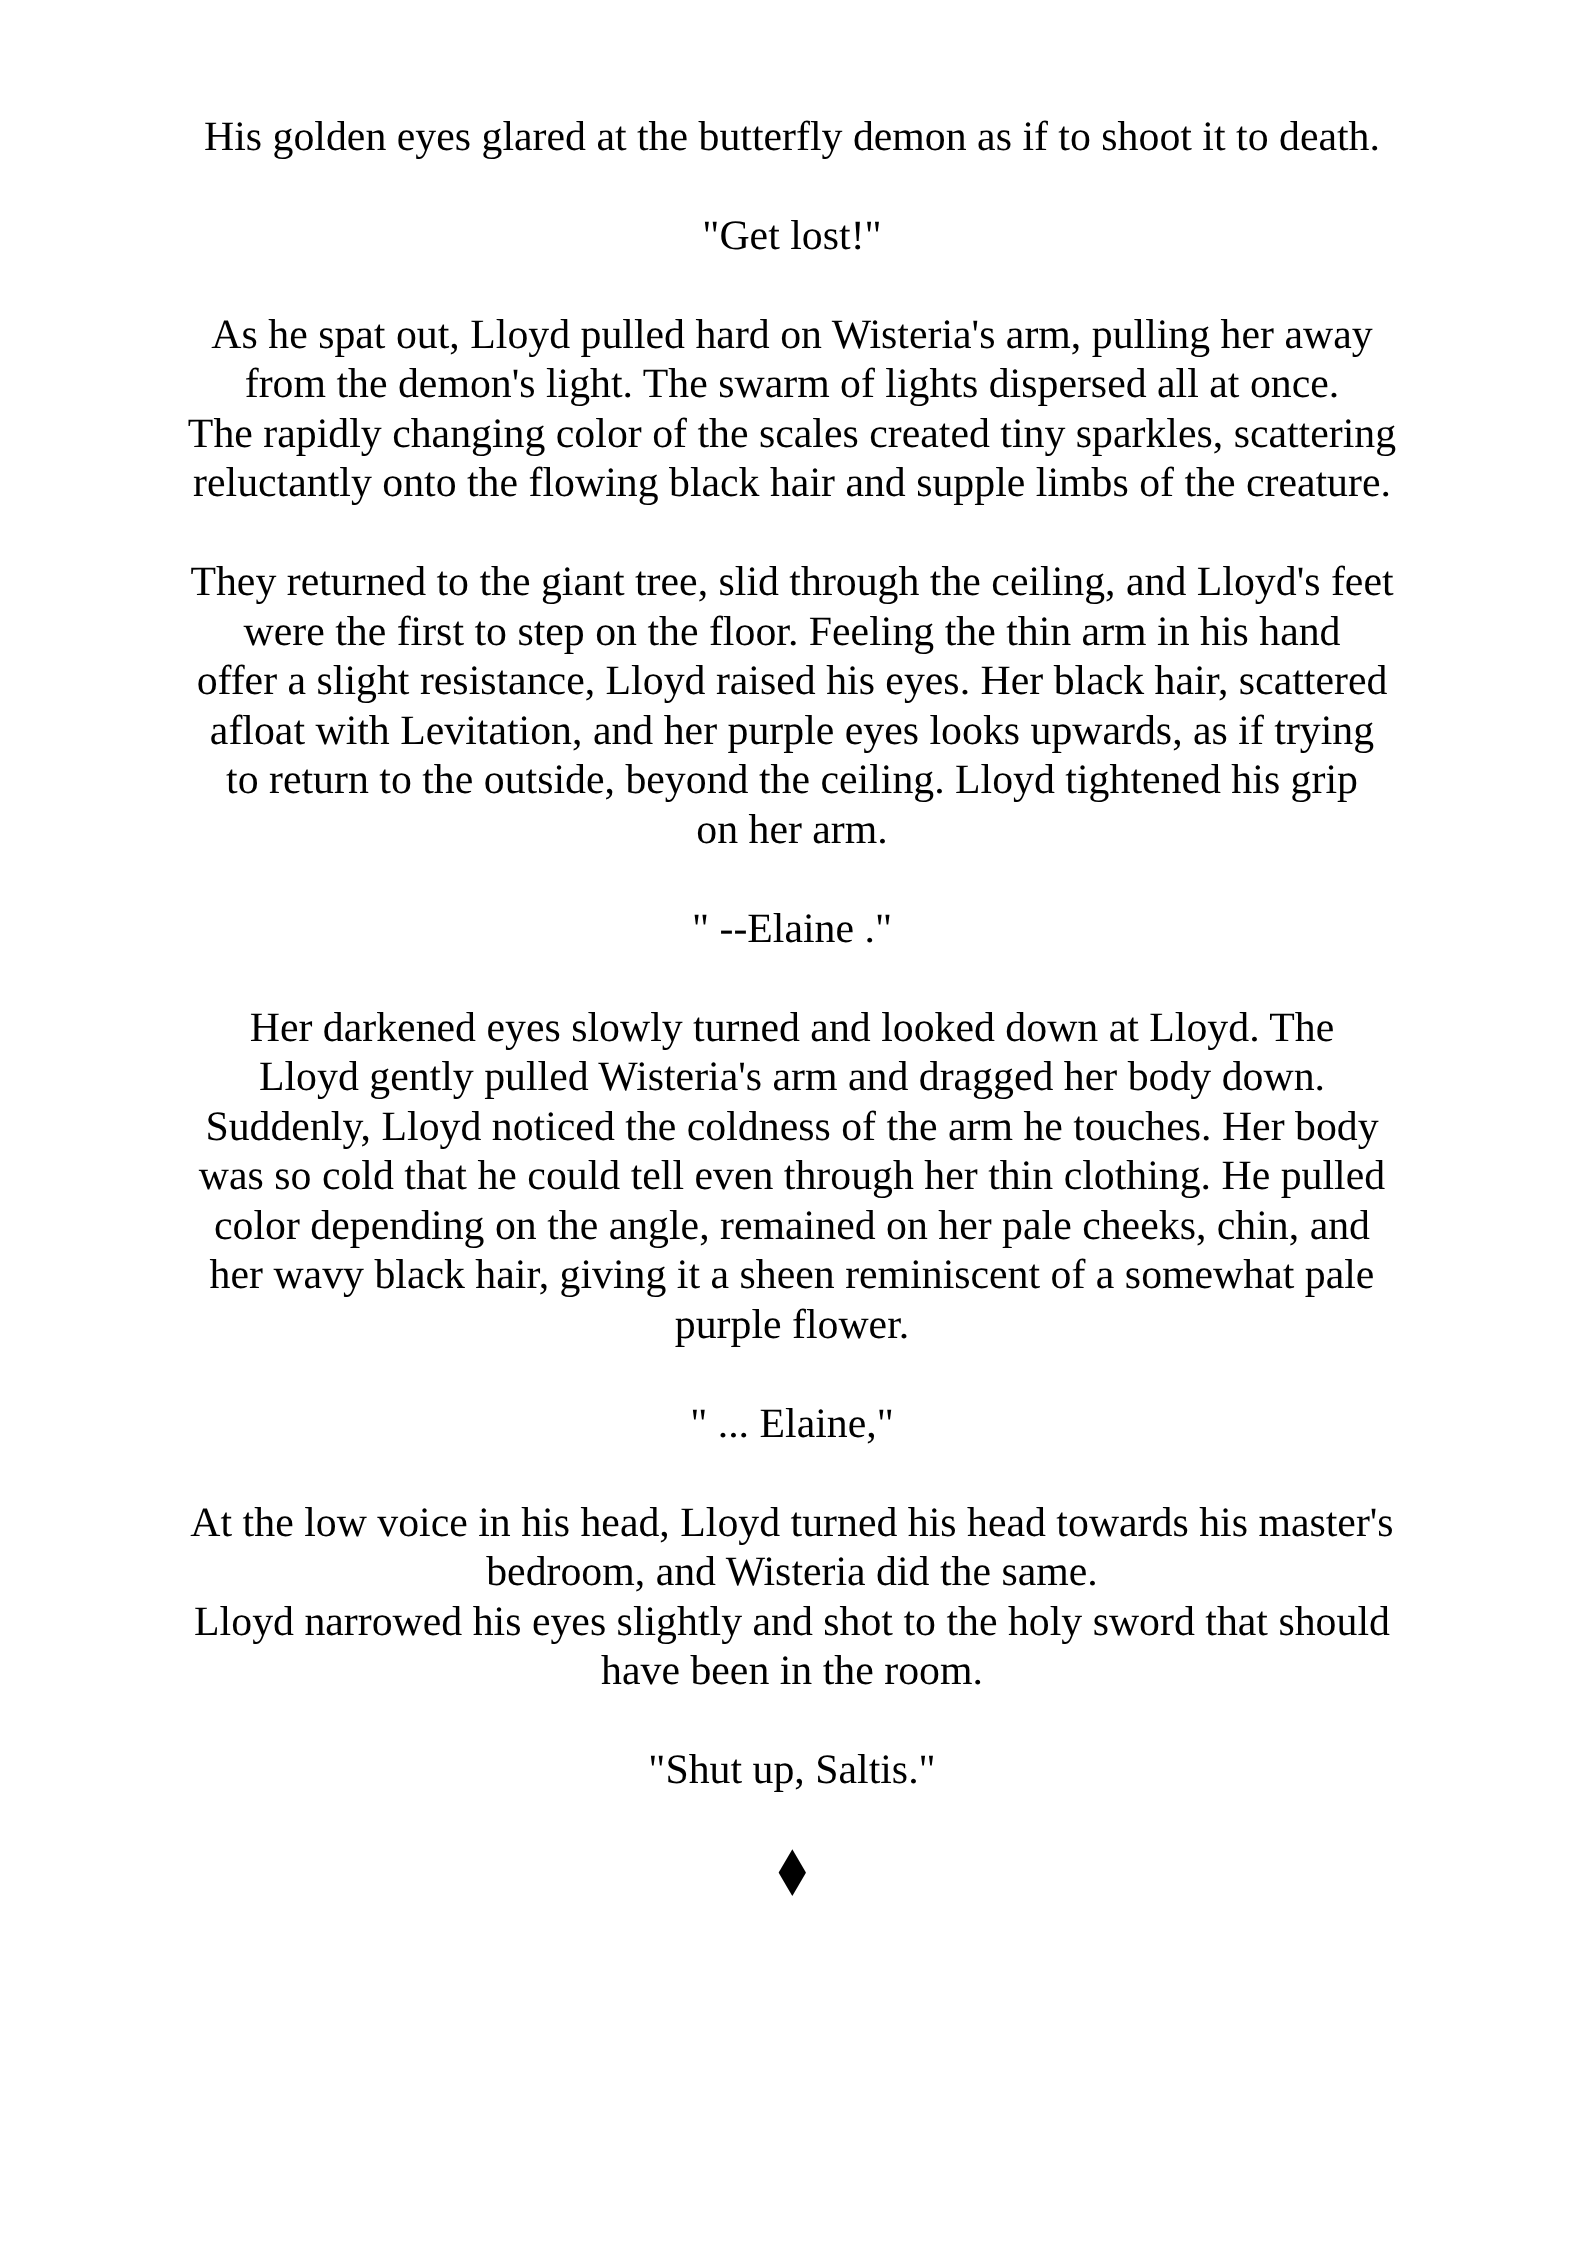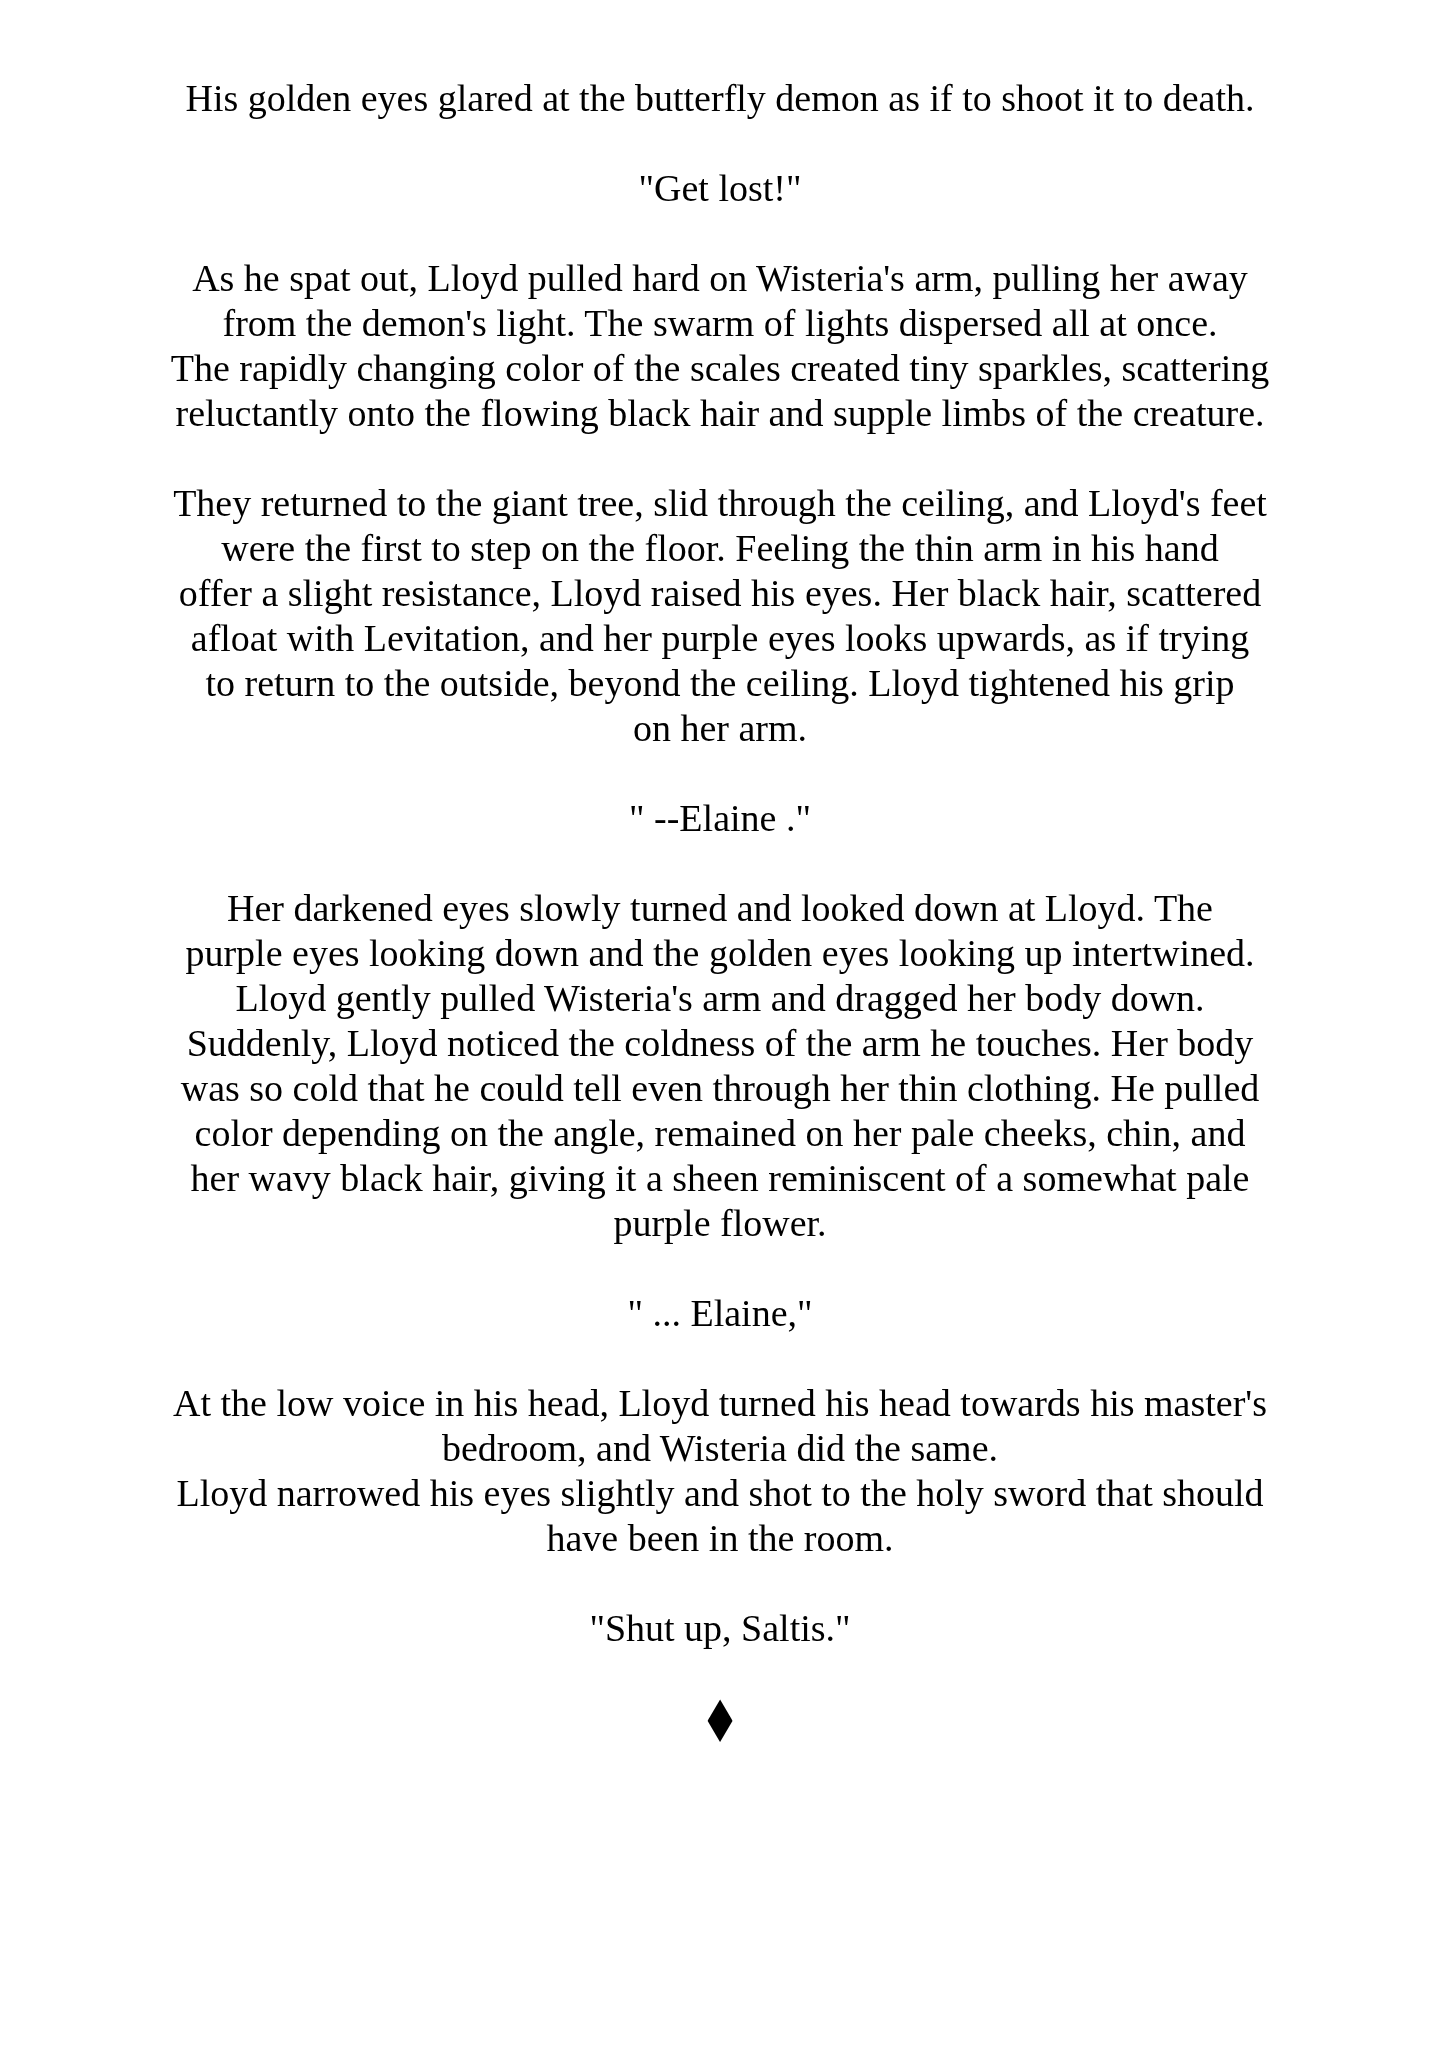--- a/index.html
+++ b/index.html
@@ -9,21 +9,21 @@
   }
   body {
     width: 1440px;
     height: 2048px;
     overflow: hidden;
   }
   .page {
     box-sizing: border-box;
     width: 1440px;
     height: 2048px;
-    padding-top: 76px;
+    padding-top: 102px;
     background: #ffffff;
     color: #000000;
     font-family: "Liberation Serif", serif;
     font-size: 38px;
     line-height: 45px;
     text-align: center;
   }
   .para {
     margin: 0 88px;
   }
@@ -66,21 +66,20 @@
       <div class="line">offer a slight resistance, Lloyd raised his eyes. Her black hair, scattered</div>
       <div class="line">afloat with Levitation, and her purple eyes looks upwards, as if trying</div>
       <div class="line">to return to the outside, beyond the ceiling. Lloyd tightened his grip</div>
       <div class="line">on her arm.</div>
     </div>
     <div class="para">
       <div class="line">" --Elaine ."</div>
     </div>
     <div class="para">
       <div class="line">Her darkened eyes slowly turned and looked down at Lloyd. The</div>
-      <div class="line">purple eyes looking down and the golden eyes looking up intertwined.</div>
       <div class="line">Lloyd gently pulled Wisteria's arm and dragged her body down.</div>
       <div class="line">Suddenly, Lloyd noticed the coldness of the arm he touches. Her body</div>
       <div class="line">was so cold that he could tell even through her thin clothing. He pulled</div>
       <div class="line">color depending on the angle, remained on her pale cheeks, chin, and</div>
       <div class="line">her wavy black hair, giving it a sheen reminiscent of a somewhat pale</div>
       <div class="line">purple flower.</div>
     </div>
     <div class="para">
       <div class="line">" ... Elaine,"</div>
     </div>

